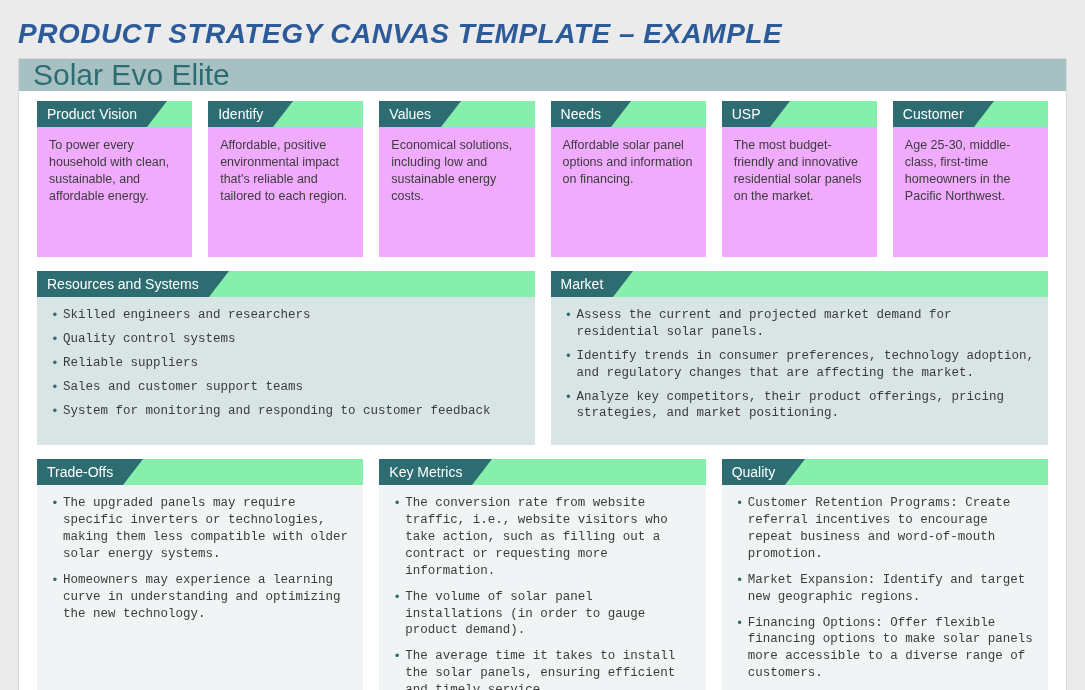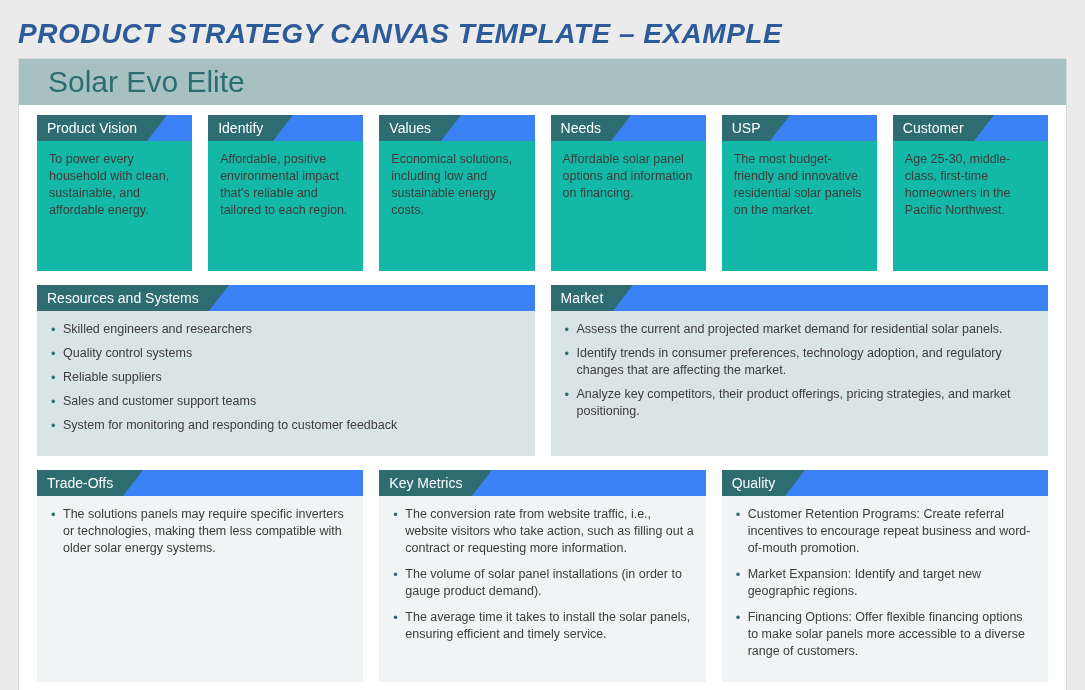--- a/index.html
+++ b/index.html
@@ -20,22 +20,21 @@
   .canvas {
     background: #fff;
     border: 1px solid #d8d8d8;
     border-radius: 2px;
     padding: 0 0 10px 0;
   }
   .header-bar {
     display: flex;
     background: #a7c1c3;
     align-items: stretch;
-    height: 46px;
-    padding-left: 15px;
+    height: 32px;
   }
   .product-name {
     flex: 1;
     color: #2d6d72;
     font-size: 30px;
     font-weight: normal;
     padding: 4px 14px;
     display: flex;
     align-items: center;
   }
@@ -73,36 +72,37 @@
     position: absolute;
     right: -20px;
     top: 0;
     width: 0;
     height: 0;
     border-top: 0 solid transparent;
     border-bottom: 26px solid transparent;
     border-left: 20px solid #2d6d72;
   }
   .card-header-wrap {
-    background: #3b82f6;
+    background: #86efac;
     display: flex;
     align-items: flex-end;
   }
   .card-body {
-    background: #14b8a6;
+    background: #f0abfc;
     color: #3c3c3c;
     font-size: 12.5px;
     line-height: 1.35;
     padding: 10px 12px 14px 12px;
     flex: 1;
     min-height: 110px;
   }
   ul.bullets {
     list-style: none;
     padding: 0;
+    font-family: Liberation Mono, monospace;
   }
   ul.bullets li {
     position: relative;
     padding-left: 14px;
     margin-bottom: 7px;
   }
   ul.bullets li::before {
     content: "•";
     position: absolute;
     left: 2px;
@@ -196,21 +196,22 @@
         </div>
       </div>
 
     <div class="row row-3" id="row3">
         <div class="card">
           <div class="card-header-wrap">
             <div class="card-header">Trade-Offs</div>
           </div>
           <div class="card-body">
             <ul class="bullets">
-              <li>The solutions panels may require specific inverters or technologies, making them less compatible with older solar energy systems.</li>
+              <li>The upgraded panels may require specific inverters or technologies, making them less compatible with older solar energy systems.</li>
+              <li>Homeowners may experience a learning curve in understanding and optimizing the new technology.</li>
             </ul>
           </div>
         </div>
         <div class="card">
           <div class="card-header-wrap">
             <div class="card-header">Key Metrics</div>
           </div>
           <div class="card-body">
             <ul class="bullets">
               <li>The conversion rate from website traffic, i.e., website visitors who take action, such as filling out a contract or requesting more information.</li>

